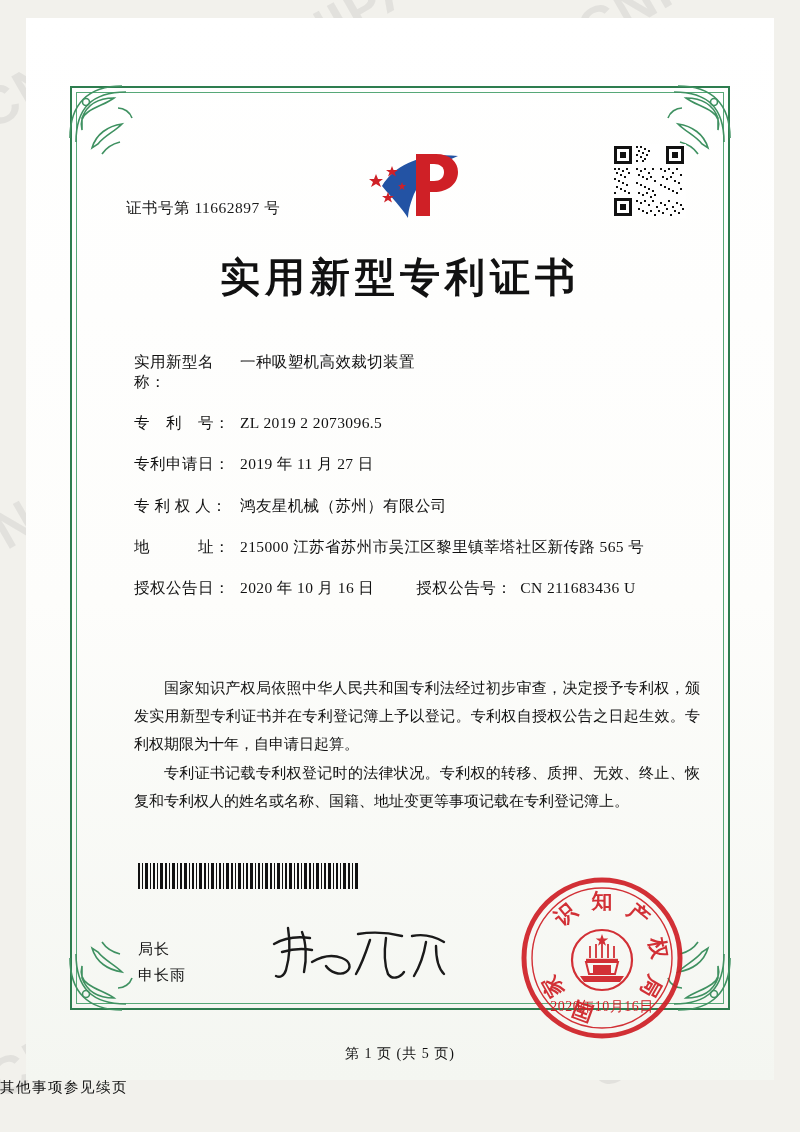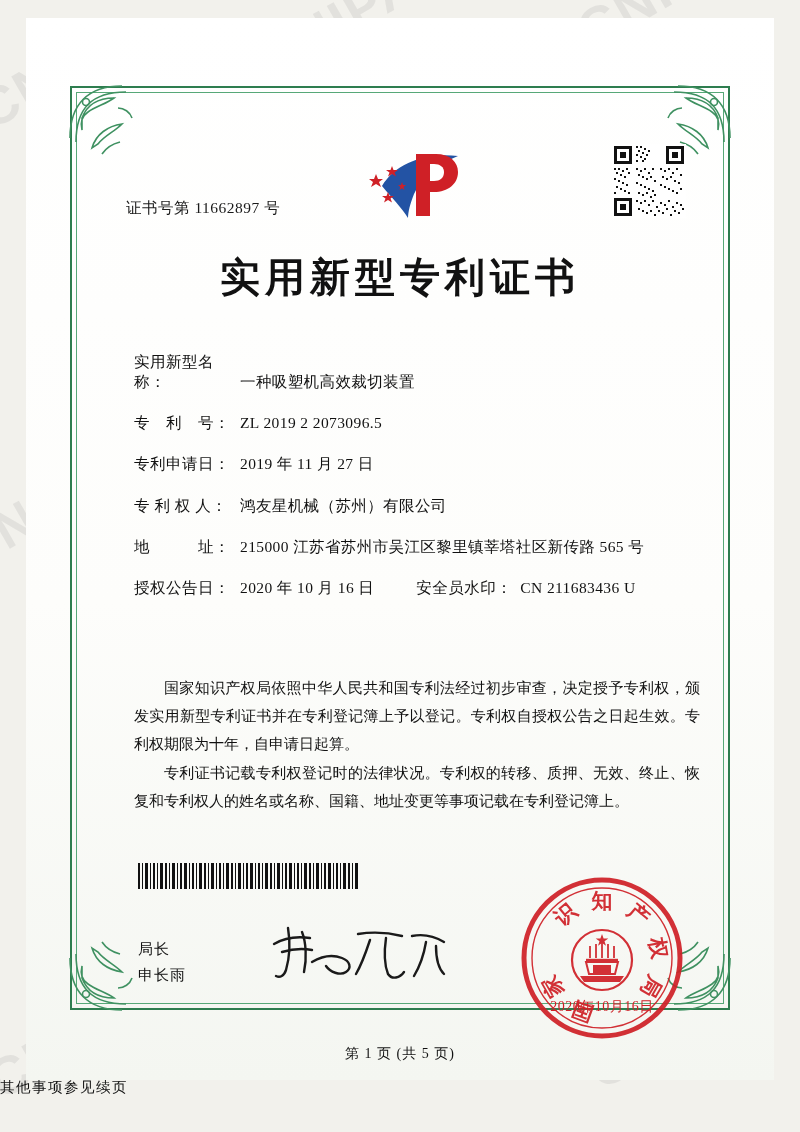--- a/index.html
+++ b/index.html
@@ -123,21 +123,21 @@
   .fields {
     position: absolute;
     left: 108px;
     top: 334px;
     width: 570px;
     font-size: 15.5px;
     color: #111;
   }
   .field-row {
     display: flex;
-    align-items: flex-end;
+    align-items: flex-start;
     margin-bottom: 21px;
     line-height: 1.3;
   }
   .field-label {
     width: 106px;
     flex: 0 0 106px;
     letter-spacing: 0.5px;
   }
   .field-value {
     flex: 1;
@@ -455,21 +455,21 @@
         <div class="field-label">专 利 权 人：</div>
         <div class="field-value">鸿友星机械（苏州）有限公司</div>
       </div>
       <div class="field-row">
         <div class="field-label">地　　　址：</div>
         <div class="field-value">215000 江苏省苏州市吴江区黎里镇莘塔社区新传路 565 号</div>
       </div>
       <div class="field-row split">
         <div class="field-label">授权公告日：</div>
         <div class="field-value">2020 年 10 月 16 日</div>
-        <div class="field-extra-label">安全员水印：</div>
+        <div class="field-extra-label">授权公告号：</div>
         <div class="field-extra-value">CN 211683436 U</div>
       </div>
     </div>
 
     <div class="paras">
       <p>国家知识产权局依照中华人民共和国专利法经过初步审查，决定授予专利权，颁发实用新型专利证书并在专利登记簿上予以登记。专利权自授权公告之日起生效。专利权期限为十年，自申请日起算。</p>
       <p>专利证书记载专利权登记时的法律状况。专利权的转移、质押、无效、终止、恢复和专利权人的姓名或名称、国籍、地址变更等事项记载在专利登记簿上。</p>
     </div>
 
     <div class="barcode">

